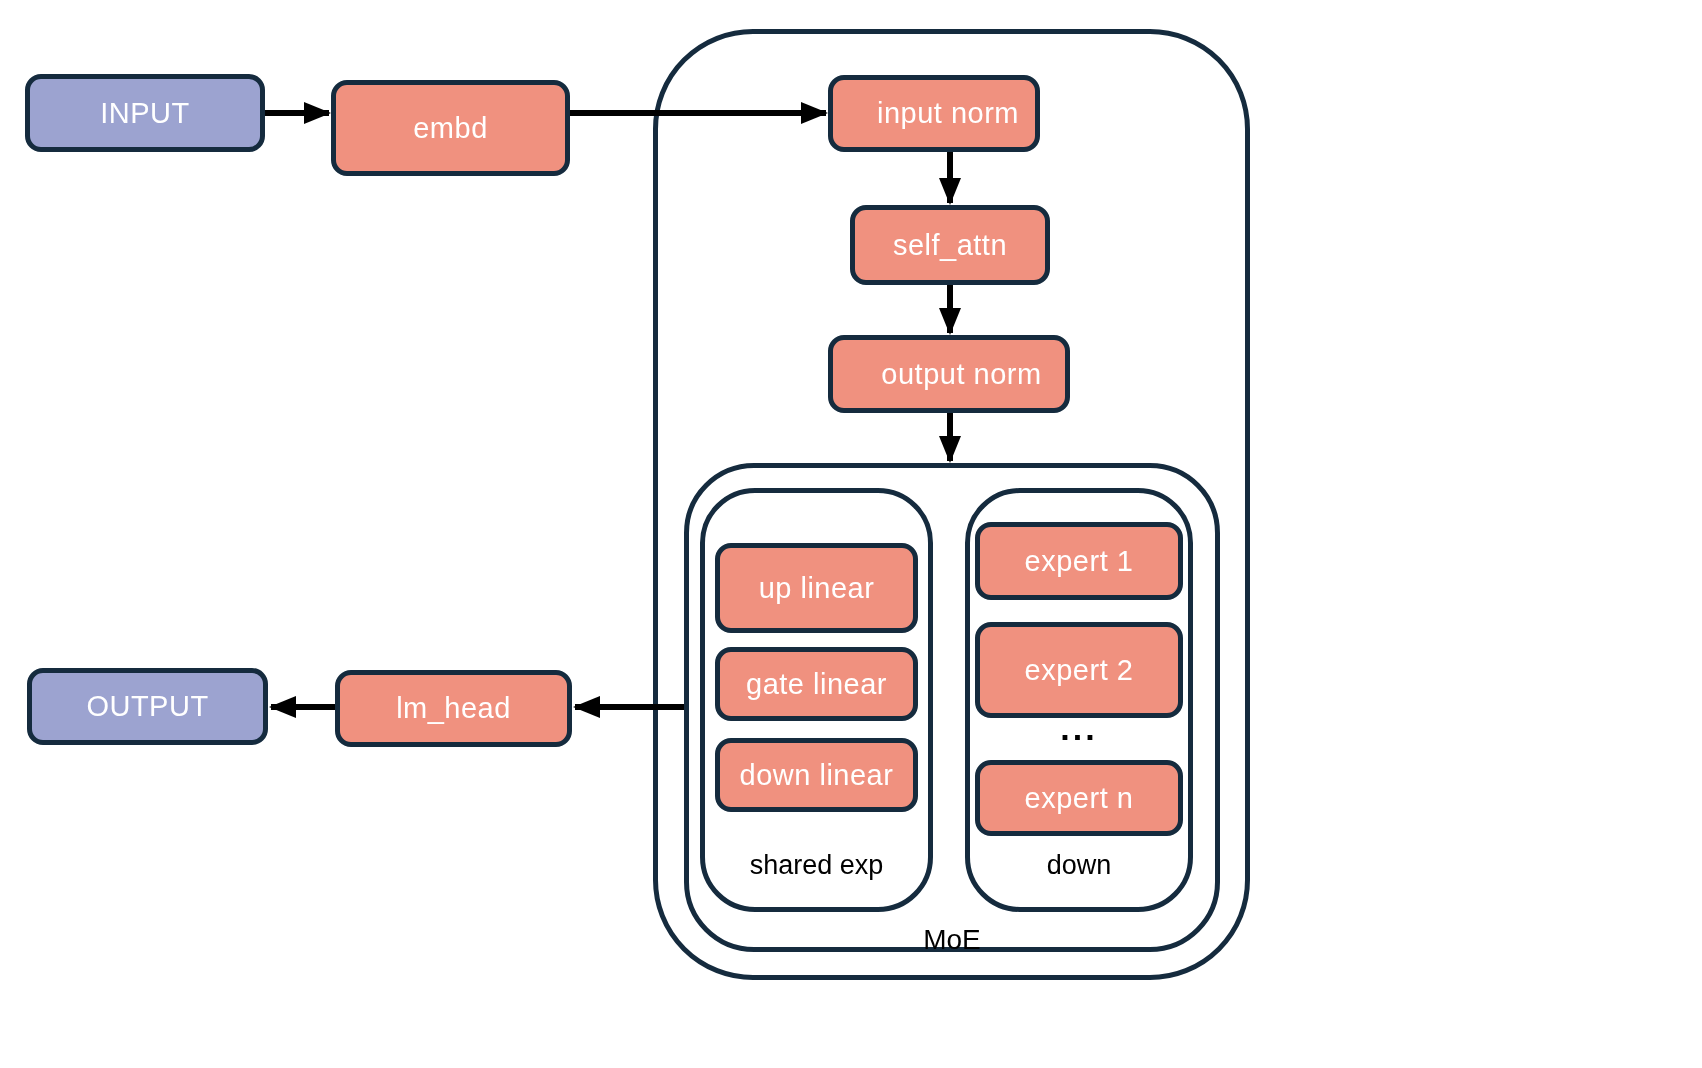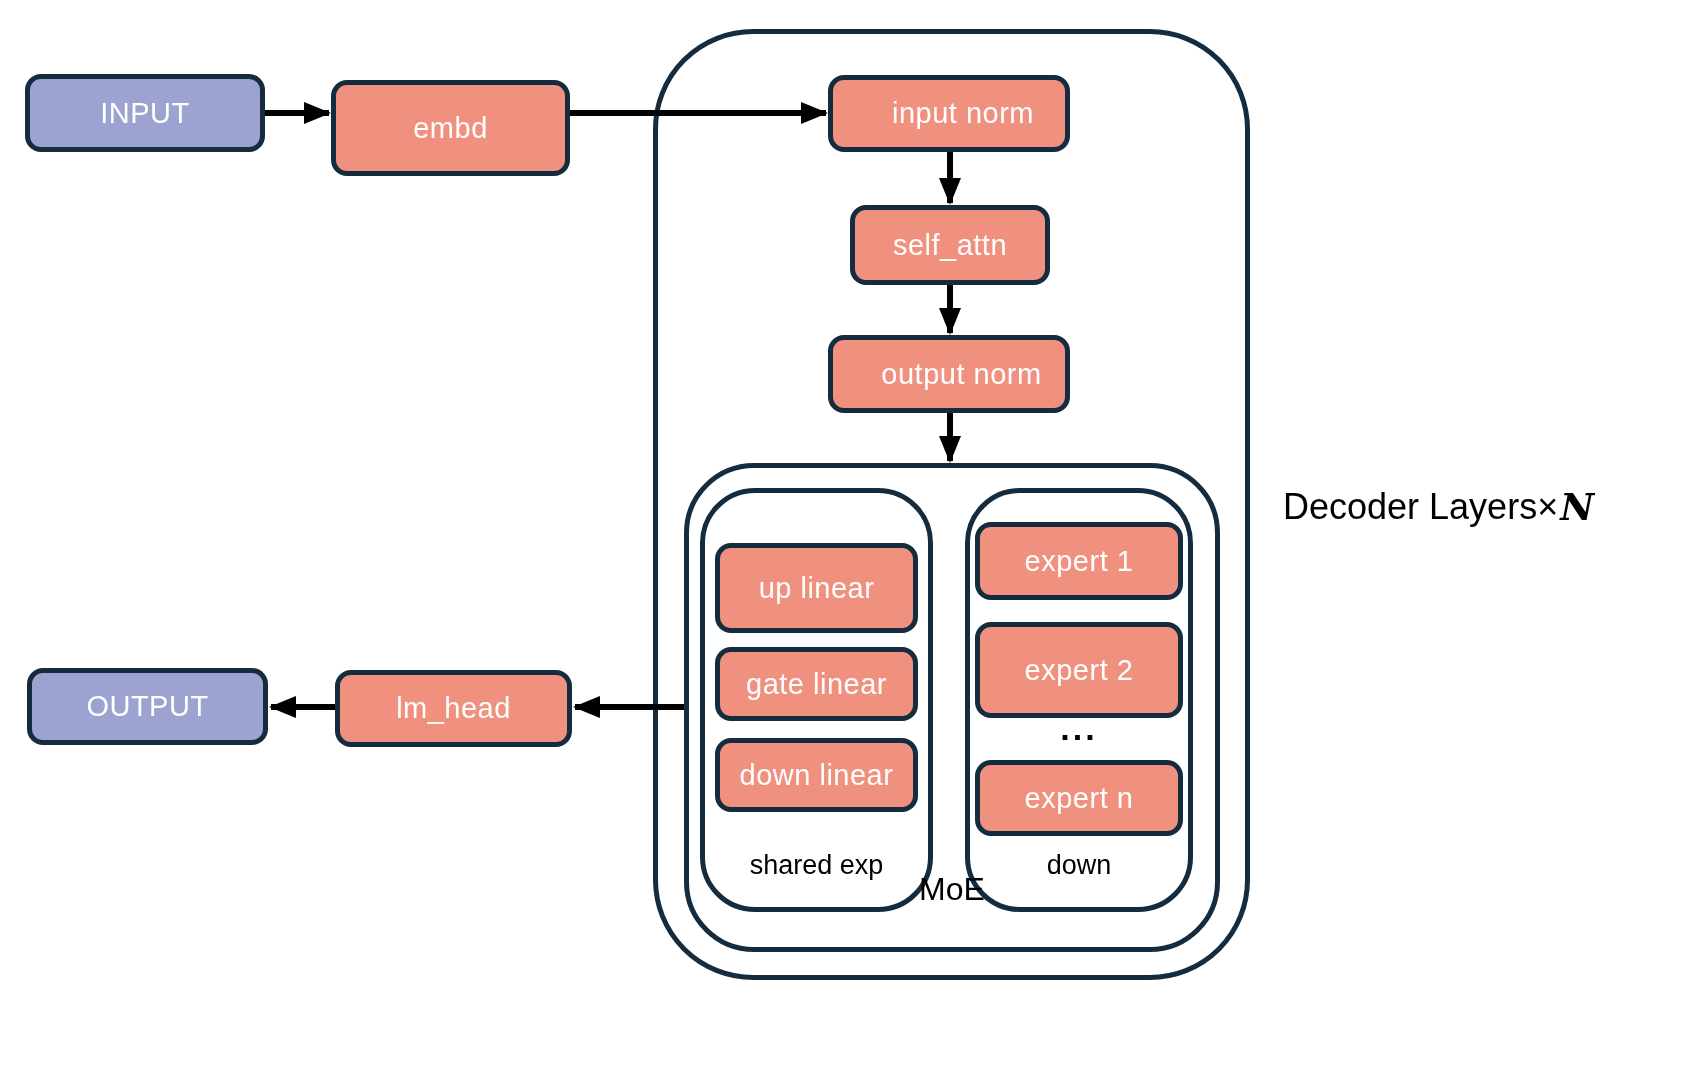--- a/index.html
+++ b/index.html
@@ -107,44 +107,39 @@
   <div class="container moe" style="left:684px; top:463px; width:536px; height:489px;"></div>
 
   <div class="container col" style="left:700px; top:488px; width:233px; height:424px;"></div>
 
   <div class="container col" style="left:965px; top:488px; width:228px; height:424px;"></div>
 
   <div class="node io" style="left:25px; top:74px; width:240px; height:78px;">INPUT</div>
   <div class="node io" style="left:27px; top:668px; width:241px; height:77px;">OUTPUT</div>
 
   <div class="node accent" style="left:331px; top:80px; width:239px; height:96px;">embd</div>
-  <div class="node accent" style="left:828px; top:75px; width:242px; height:77px;padding-left:28px;">input norm</div>
+  <div class="node accent" style="left:828px; top:75px; width:212px; height:77px;padding-left:28px;">input norm</div>
   <div class="node accent" style="left:850px; top:205px; width:200px; height:80px;">self_attn</div>
   <div class="node accent" style="left:828px; top:335px; width:242px; height:78px;padding-left:25px;">output norm</div>
 
   <div class="node accent" style="left:715px; top:510px; width:203px; height:90px;margin-top:33px;">up linear</div>
   <div class="node accent" style="left:715px; top:638px; width:203px; height:74px;margin-top:9px;">gate linear</div>
   <div class="node accent" style="left:715px; top:738px; width:203px; height:74px;">down linear</div>
 
   <div class="node accent" style="left:975px; top:522px; width:208px; height:78px;">expert 1</div>
   <div class="node accent" style="left:975px; top:622px; width:208px; height:96px;">expert 2</div>
   <div class="dots" style="left:975px; top:706px; width:208px; height:44px;">...</div>
   <div class="node accent" style="left:975px; top:760px; width:208px; height:76px;">expert n</div>
 
   <div class="node accent" style="left:335px; top:670px; width:237px; height:77px;">lm_head</div>
 
   <div class="flabel" style="left:700px; top:843px; width:233px; height:44px;">shared exp</div>
   <div class="flabel" style="left:965px; top:843px; width:228px; height:44px;">down</div>
-  <div class="flabel" style="left:684px; top:867px; width:536px; height:44px; font-size:32px;">MoE</div>
+  <div class="flabel" style="left:684px; top:918px; width:536px; height:44px; font-size:28px;">MoE</div>
 
-  <div class="decoder-label">
-    <span>Decoder Layers</span>
-    <span>×</span>
-    <span class="math-n">N</span>
-  </div>
 
   <svg id="arrows" viewBox="0 0 1702 1068">
     <defs>
       <marker id="ah" markerUnits="userSpaceOnUse" markerWidth="28" markerHeight="22" refX="25" refY="11" orient="auto">
         <path d="M0,0 L27,11 L0,22 Z" fill="#000000"></path>
       </marker>
     </defs>
     <line x1="265" y1="113" x2="329" y2="113" marker-end="url(#ah)" stroke="#000000"></line>
     <line x1="570" y1="113" x2="826" y2="113" marker-end="url(#ah)" stroke="#000000"></line>
     <line x1="950" y1="152" x2="950" y2="203" marker-end="url(#ah)" stroke="#000000"></line>

